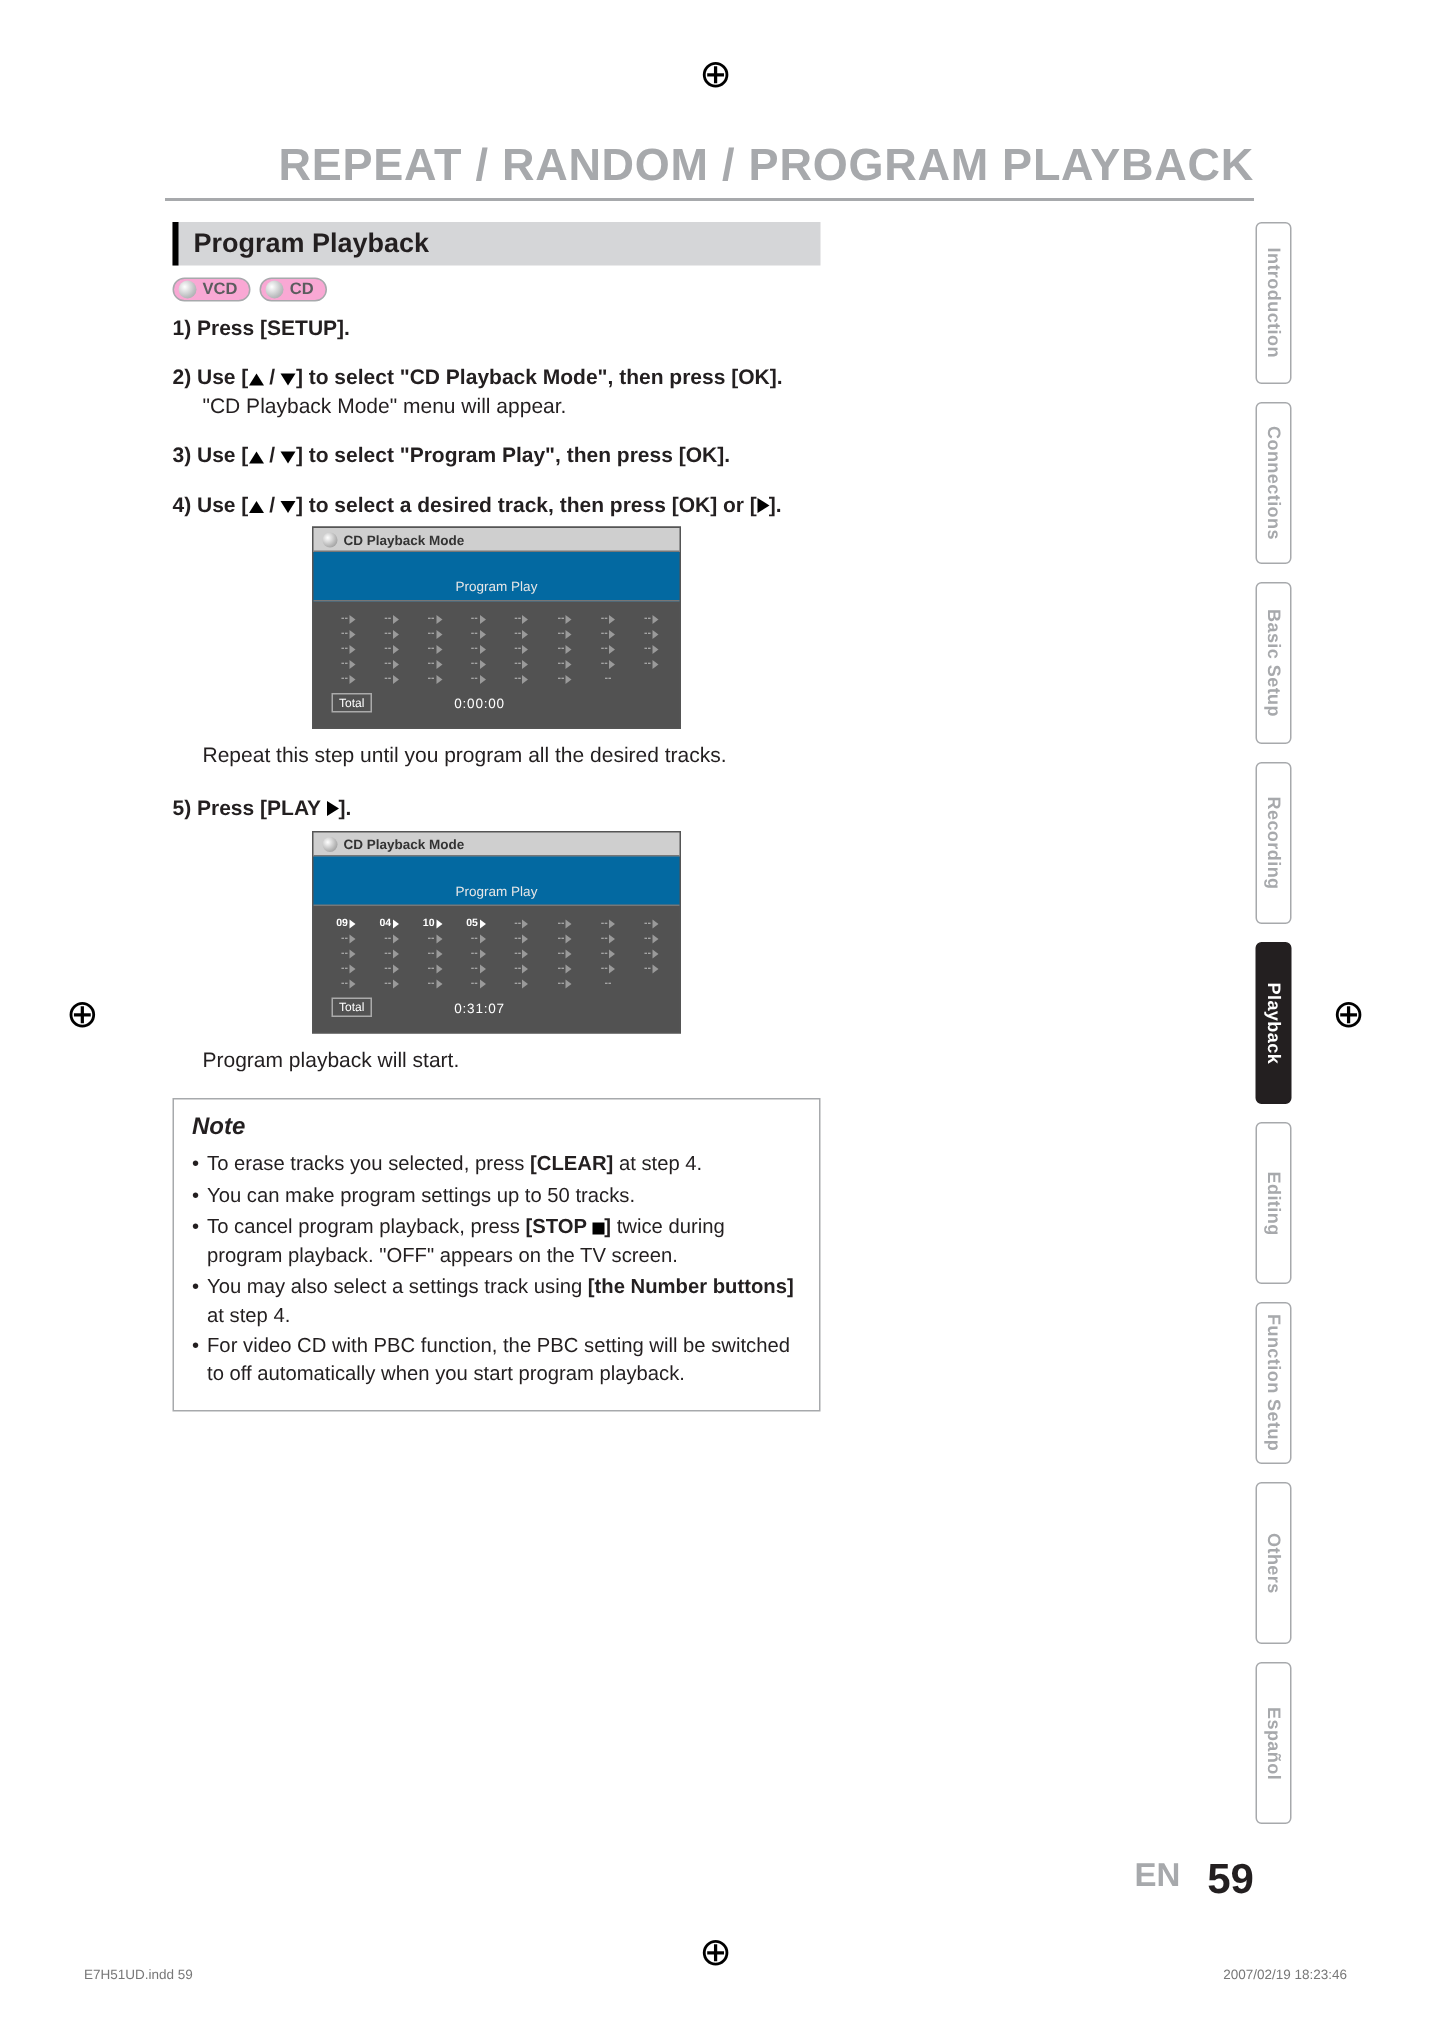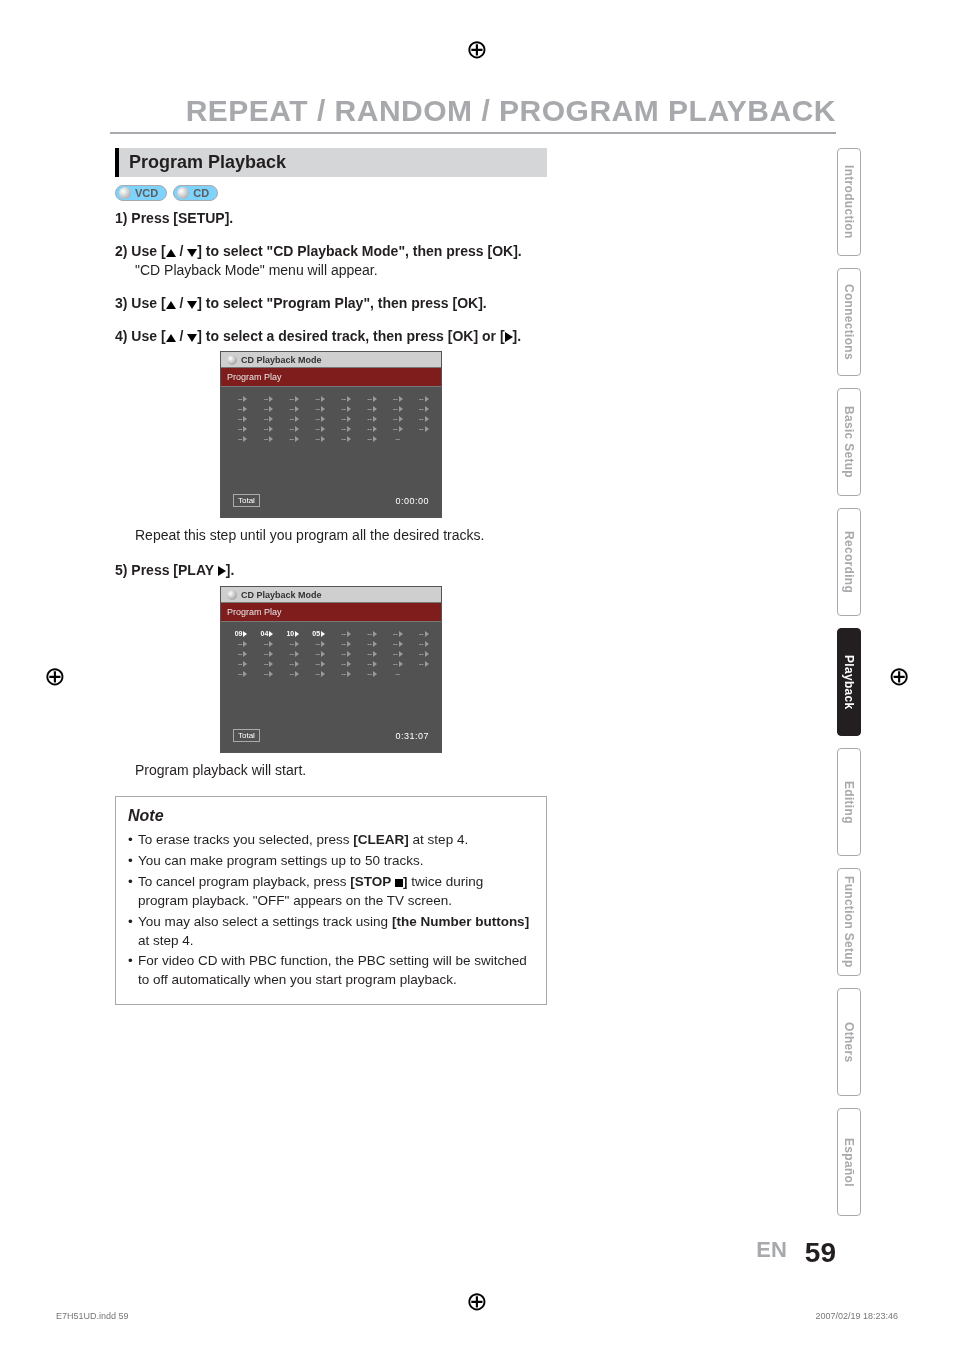--- a/index.html
+++ b/index.html
@@ -13,42 +13,42 @@
   .crop.rc { right: 44px; top: 50%; transform: translateY(-50%); }
 
   .header-title { position: absolute; top: 94px; right: 118px; font-size: 30px; font-weight: 700; color: #a7a9ac; letter-spacing: 0.5px; }
   .header-rule { position: absolute; top: 132px; left: 110px; right: 118px; height: 2px; background: #a7a9ac; }
 
   .content { position: absolute; top: 148px; left: 115px; width: 432px; }
 
   .section-bar { background: #d5d6d8; border-left: 4px solid #000; padding: 4px 8px 4px 10px; font-size: 18px; font-weight: 700; margin-bottom: 8px; }
 
   .disc-badges { display: flex; gap: 6px; margin-bottom: 8px; }
-  .badge { display: inline-flex; align-items: center; border: 1px solid #a7a9ac; border-radius: 10px; padding: 1px 8px 1px 3px; font-size: 11px; font-weight: 700; color: #5b5c5e; background: #7dd3fc; }
+  .badge { display: inline-flex; align-items: center; border: 1px solid #a7a9ac; border-radius: 10px; padding: 1px 8px 1px 3px; font-size: 11px; font-weight: 700; color: #5b5c5e; background: #f9a8d4; }
   .badge .dot { width: 12px; height: 12px; border-radius: 50%; background: radial-gradient(circle at 35% 35%, #fff, #bdbfc1 60%, #9a9c9e); margin-right: 4px; }
 
   .intro { font-size: 14px; line-height: 1.35; margin-bottom: 18px; }
 
   .step { font-size: 14px; font-weight: 700; line-height: 1.35; margin-bottom: 6px; }
   .step .sub { font-weight: 400; display: block; margin-left: 20px; }
   .step + .step, .step-block + .step { margin-top: 14px; }
 
   .screen-wrap { display: flex; justify-content: center; margin: 6px 0 8px 0; }
 
-  .osd { width: 222px; border: 1px solid #555; background: #525252; font-family: Arial, sans-serif; }
+  .osd { width: 246px; border: 1px solid #555; background: #525252; font-family: Arial, sans-serif; }
   .osd-title { display: flex; align-items: center; gap: 4px; padding: 3px 6px 2px 6px; font-size: 9px; font-weight: 700; color: #333; background: #cfcfcf; border-bottom: 1px solid #777; }
-  .osd-sub { font-size: 9px; color: #e6e6e6; padding: 4px 6px 4px 6px; border-bottom: 1px solid #777; background: #7f1d1d; }
+  .osd-sub { font-size: 9px; color: #e6e6e6; padding: 18px 6px 4px 6px; border-bottom: 1px solid #777; background: #0369a1; text-align: center; }
   .osd-body { padding: 8px 8px 6px 8px; }
   .osd-grid { display: grid; grid-template-columns: repeat(8, 1fr); gap: 3px 3px; }
   .cell { display: flex; align-items: center; justify-content: center; gap: 1px; }
   .cell .num { font-size: 7px; color: #cfcfcf; min-width: 9px; text-align: right; }
   .cell.sel .num { color: #fff; font-weight: 700; }
   .cell .arr { width: 0; height: 0; border-top: 3px solid transparent; border-bottom: 3px solid transparent; border-left: 4px solid #9a9a9a; }
   .cell.sel .arr { border-left-color: #fff; }
-  .osd-total { display: flex; justify-content: space-between; align-items: center; gap: 6px; padding: 6px 4px 4px 4px; margin-top: 46px; }
+  .osd-total { display: flex; justify-content: flex-start; align-items: center; gap: 23px; padding: 6px 4px 4px 4px; }
   .osd-total .lab { font-size: 8px; color: #fff; border: 1px solid #aaa; padding: 1px 4px; }
   .osd-total .time { font-size: 9px; color: #fff; letter-spacing: 0.5px; padding-left: 32px; }
   .osd-disc { width: 10px; height: 10px; border-radius: 50%; background: radial-gradient(circle at 35% 35%, #fff, #bbb 55%, #888); }
 
   .after-screen { font-size: 14px; line-height: 1.35; margin: 4px 0 16px 20px; }
 
   .note-box { border: 1px solid #a7a9ac; padding: 10px 12px 12px 12px; margin-top: 10px; }
   .note-title { font-style: italic; font-weight: 700; font-size: 16px; margin-bottom: 6px; }
   .note-box ul { list-style: none; padding-left: 0; font-size: 13.5px; line-height: 1.4; }
   .note-box li { padding-left: 10px; position: relative; margin-bottom: 2px; }

